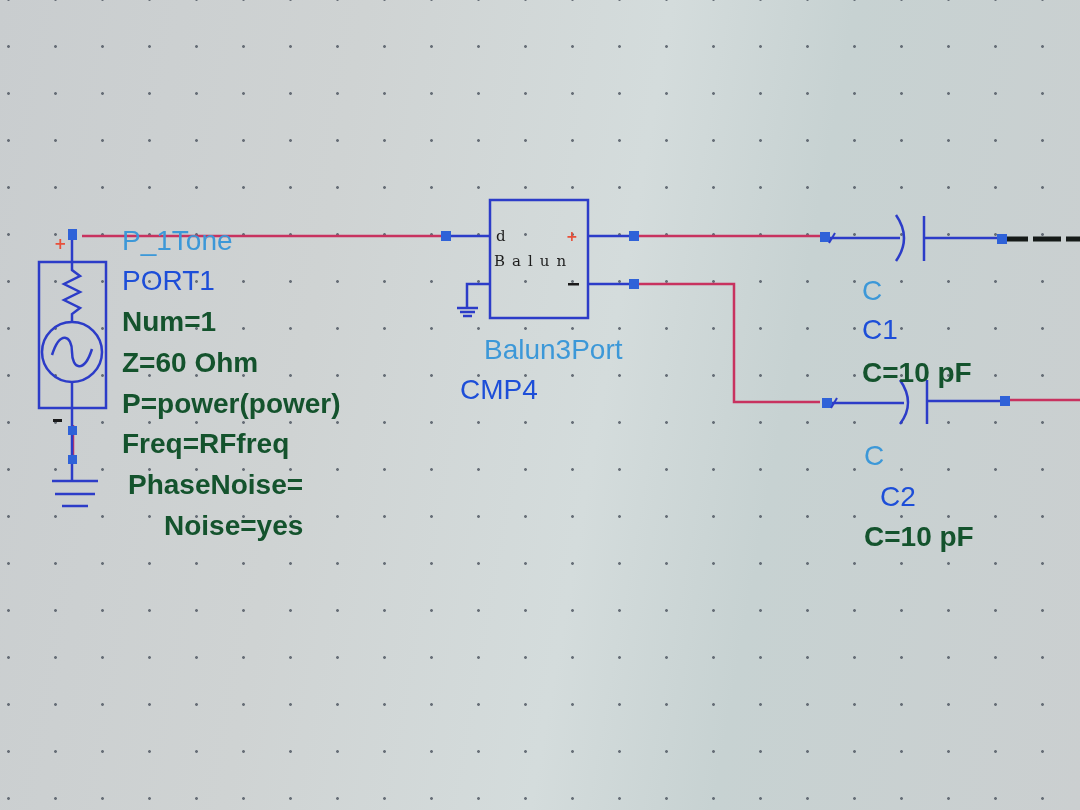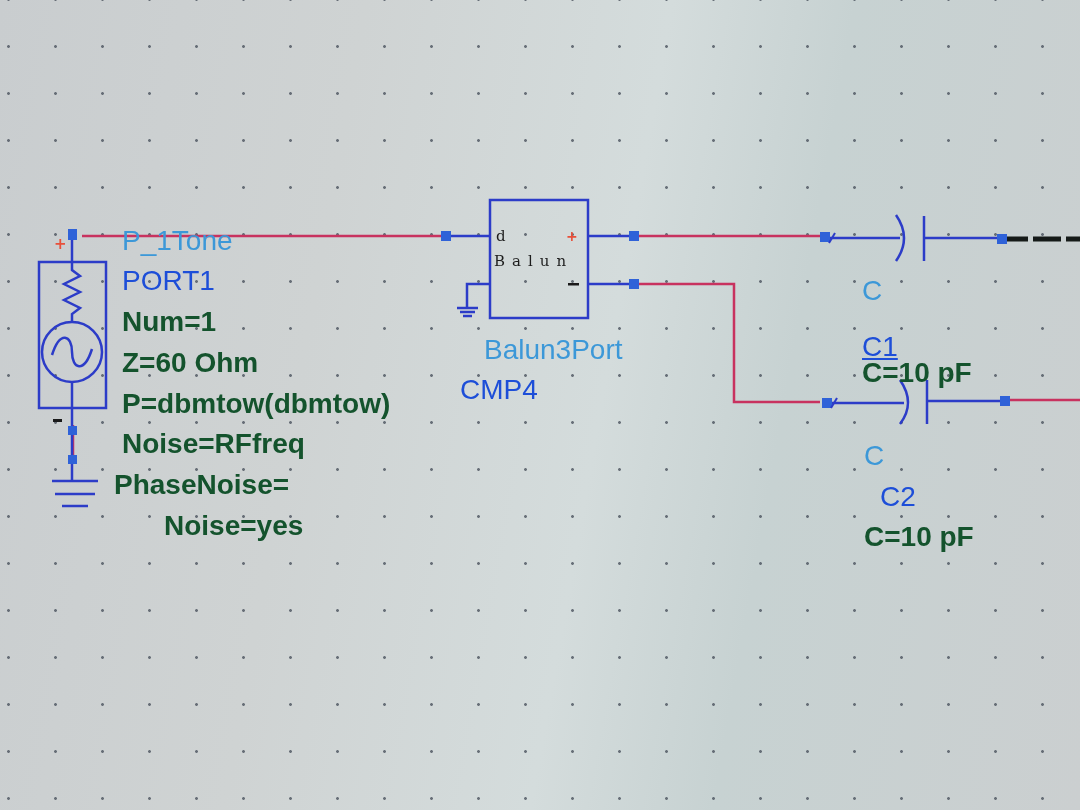--- a/index.html
+++ b/index.html
@@ -98,27 +98,27 @@
   </g>
 </svg>
 
 <div class="balun-d" style="left:496px;top:227px;">d</div>
 <div class="balun-txt" style="left:494px;top:252px;text-align:right;">Balun</div>
 
 <div class="lbl lbl-cyan" style="left:122px;top:220px;">P_1Tone</div>
 <div class="lbl lbl-blue" style="left:122px;top:260px;">PORT1</div>
 <div class="lbl lbl-dark" style="left:122px;top:301px;">Num=1</div>
 <div class="lbl lbl-dark" style="left:122px;top:342px;">Z=60 Ohm</div>
-<div class="lbl lbl-dark" style="left:122px;top:383px;">P=dbmtow(dbmtow)</div>
-<div class="lbl lbl-dark" style="left:122px;top:423px;">Noise=RFfreq</div>
-<div class="lbl lbl-dark" style="left:114px;top:464px;">PhaseNoise=</div>
+<div class="lbl lbl-dark" style="left:122px;top:383px;">P=power(power)</div>
+<div class="lbl lbl-dark" style="left:122px;top:423px;">Freq=RFfreq</div>
+<div class="lbl lbl-dark" style="left:128px;top:464px;">PhaseNoise=</div>
 <div class="lbl lbl-dark" style="left:122px;top:505px;margin-left:42px;">Noise=yes</div>
 
 <div class="lbl lbl-cyan" style="left:484px;top:329px;">Balun3Port</div>
 <div class="lbl lbl-blue" style="left:460px;top:369px;">CMP4</div>
 
 <div class="lbl lbl-cyan" style="left:862px;top:270px;">C</div>
-<div class="lbl lbl-blue" style="left:862px;top:326px;text-decoration:underline;">C1</div>
+<div class="lbl lbl-blue" style="left:862px;top:309px;">C1</div>
 <div class="lbl lbl-dark" style="left:862px;top:352px;">C=10 pF</div>
 
 <div class="lbl lbl-cyan" style="left:864px;top:435px;">C</div>
 <div class="lbl lbl-blue" style="left:864px;top:476px;margin-left:16px;">C2</div>
 <div class="lbl lbl-dark" style="left:864px;top:516px;">C=10 pF</div>
 
 </body></html>

